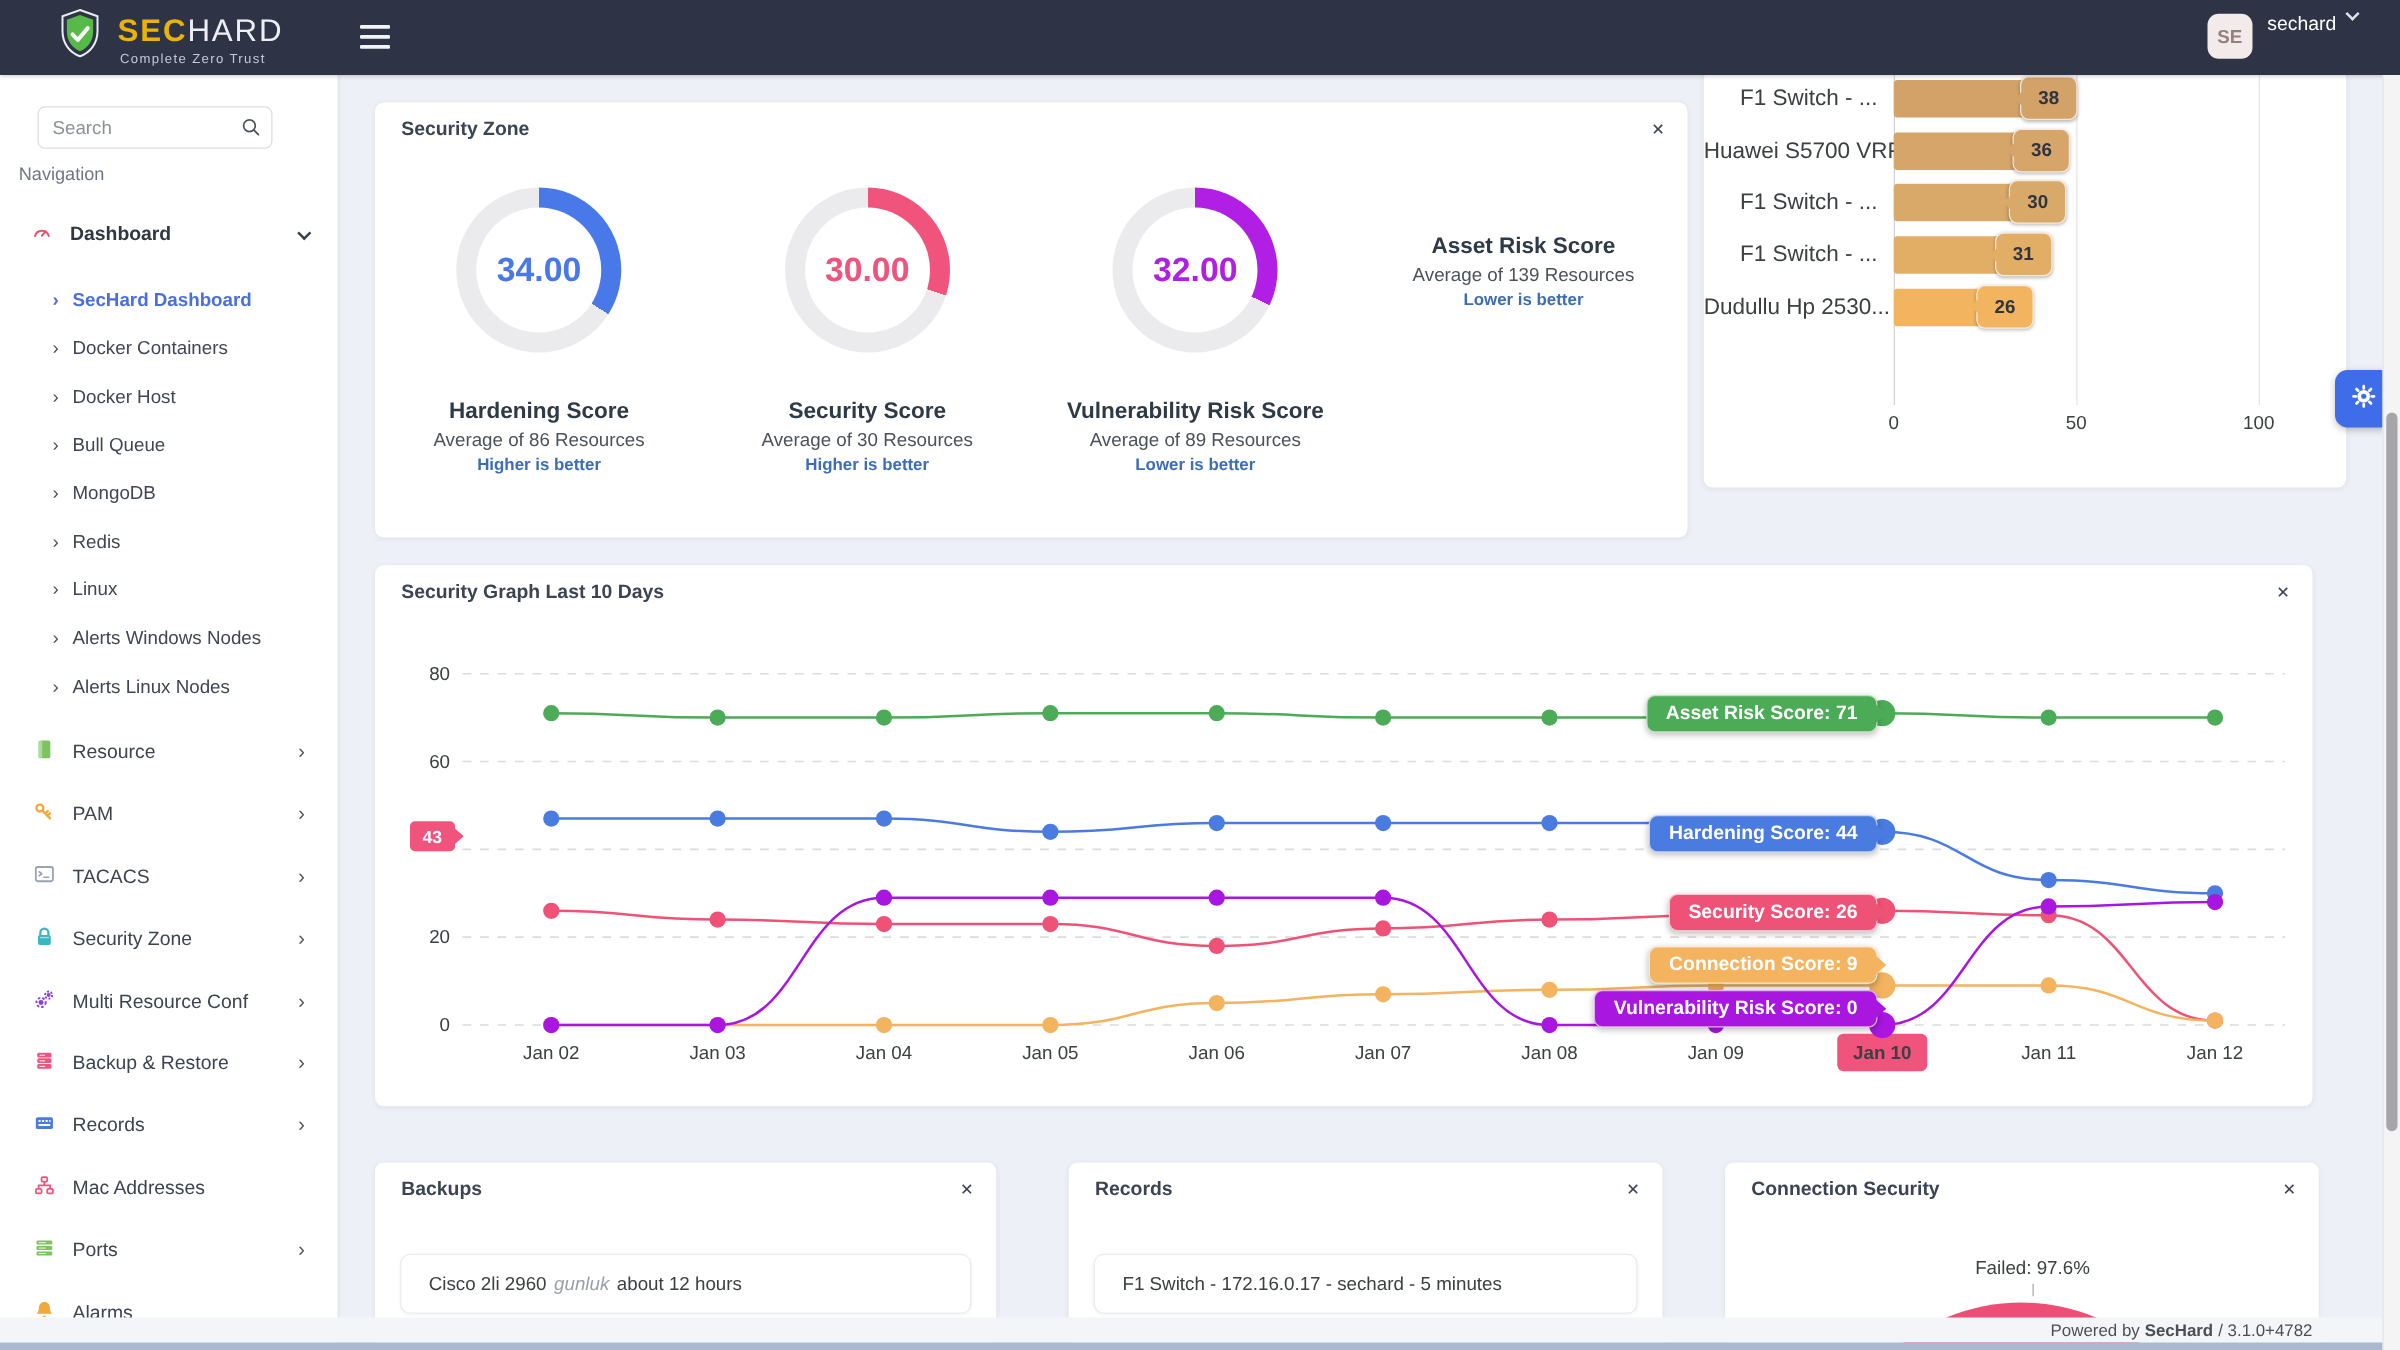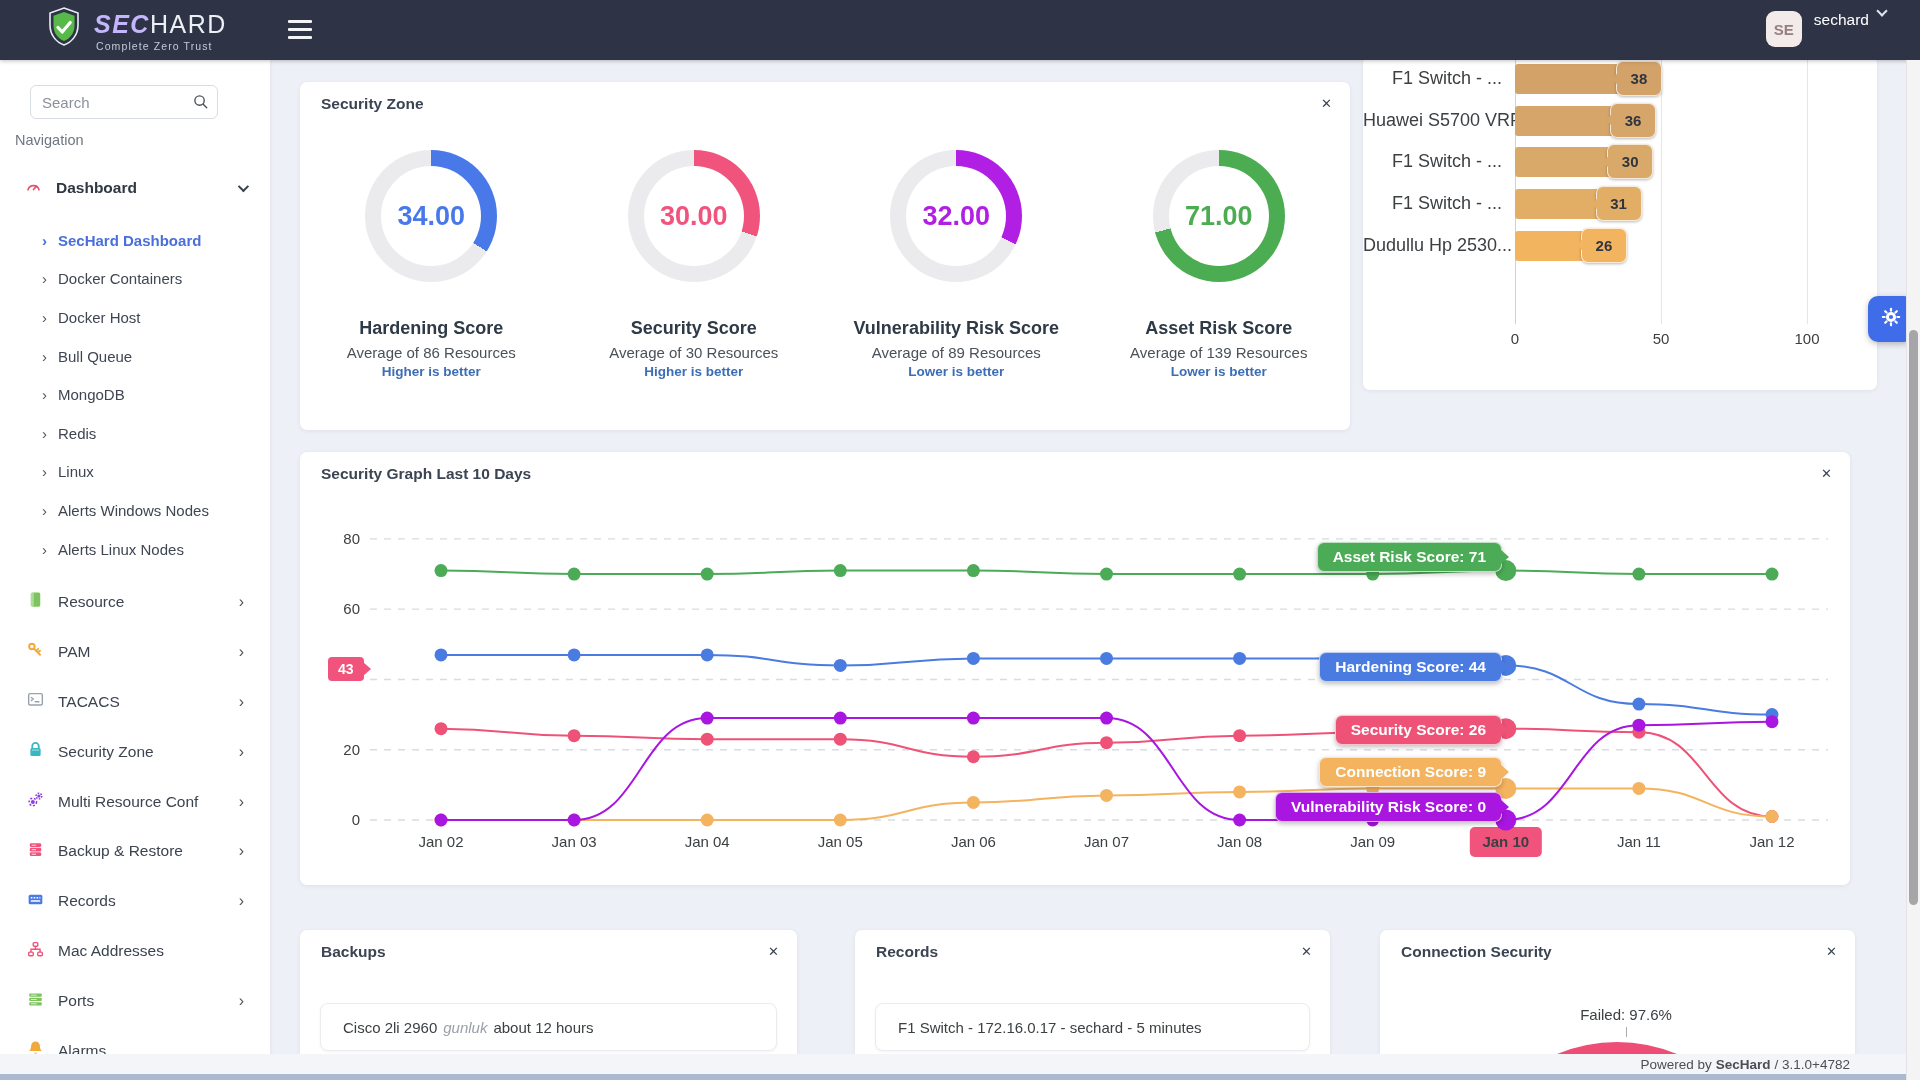--- a/index.html
+++ b/index.html
@@ -5,21 +5,21 @@
   * { margin:0; padding:0; box-sizing:border-box; }
   html,body { width:1920px; height:1080px; overflow:hidden; background:#edf0f6;
     font-family:"Liberation Sans","DejaVu Sans",sans-serif; }
 
   
   .navbar { position:absolute; left:0; top:0; width:1920px; height:60px; background:#2e3446;
     z-index:40; box-shadow:0 1px 4px rgba(0,0,0,.25); }
   .brand { position:absolute; left:44px; top:7px; display:flex; align-items:center; }
   .brand-txt { margin-left:10px; color:#fff; }
   .brand-name { font-size:25px; letter-spacing:1.5px; color:#eceff5; font-weight:400; }
-  .brand-name b { font-weight:bold; color:#c4b5fd;font-style:italic; }
+  .brand-name b { font-weight:bold; color:#eab308; }
   .tagline { font-size:10.5px; color:#c3cad8; letter-spacing:1.1px; margin-top:1px; margin-left:2px; }
   .hamburger { position:absolute; left:288px; top:20px; width:24px; height:19px; cursor:pointer;
     display:flex; flex-direction:column; justify-content:space-between; }
   .hamburger span { display:block; height:3.2px; background:#f2f4f8; border-radius:1px; }
   .user-chip { position:absolute; right:34px; top:11px; display:flex; align-items:flex-start; cursor:pointer; }
   .avatar { width:36px; height:36px; border-radius:9px; background:#f3eaea; color:#94807f;
     font-size:15px; font-weight:bold; display:flex; align-items:center; justify-content:center; }
   .user-name { color:#fff; font-size:15.5px; margin:0 9px 0 12px; }
   .chev-down { width:8px; height:8px; border-right:2px solid #dfe3ea; border-bottom:2px solid #dfe3ea;
     transform:rotate(45deg); margin-top:-4px; }
@@ -353,23 +353,20 @@
       </div>
       <div class="gauge">
         <div class="donut" style="--c:#b01fe3;--p:32">
           <span class="dval">32.00</span>
         </div>
         <div class="g-title">Vulnerability Risk Score</div>
         <div class="g-sub">Average of 89 Resources</div>
         <div class="g-note">Lower is better</div>
       </div>
       <div class="gauge">
-        <div class="donut" style="--c:#4cac51;--p:71">
-          <span class="dval">71.00</span>
-        </div>
         <div class="g-title">Asset Risk Score</div>
         <div class="g-sub">Average of 139 Resources</div>
         <div class="g-note">Lower is better</div>
       </div>
     </div>
 </div>
 
 <div class="card" id="bar-card">
     <div class="bx-tick" style="left: 152px;">0</div>
     <div class="bgrid" style="left: 298px;"></div>
@@ -495,21 +492,21 @@
         <circle cx="939.5999999999999" cy="368" r="6.5" fill="#a816e0"></circle>
         <circle cx="1072.6999999999998" cy="368" r="6.5" fill="#a816e0"></circle>
         <circle cx="1205.8" cy="368" r="10.5" fill="#a816e0"></circle>
         <circle cx="1338.8999999999999" cy="273.149" r="6.5" fill="#a816e0"></circle>
         <circle cx="1472" cy="269.63599999999997" r="6.5" fill="#a816e0"></circle>
       </svg></div>
   <div class="card-title">Security Graph Last 10 Days</div>
   <div class="close-x">✕</div>
   <div class="ytag">43</div>
   <div>
-      <div class="tip" style="right: 348px; top: 105px; --c: #4cab57;">Asset Risk Score: 71</div>
+      <div class="tip" style="right: 348px; top: 119px; --c: #4cab57;">Asset Risk Score: 71</div>
       <div class="tip" style="right: 348px; top: 215px; --c: #4a7be0;">Hardening Score: 44</div>
       <div class="tip" style="right: 348px; top: 278px; --c: #ee5377;">Security Score: 26</div>
       <div class="tip" style="right: 348px; top: 320px; --c: #f3b35f;">Connection Score: 9</div>
       <div class="tip" style="right: 348px; top: 355px; --c: #a816e0;">Vulnerability Risk Score: 0</div>
     </div>
 </div>
 
 <div class="card" id="backups-card">
   <div class="card-title">Backups</div>
   <div class="close-x">✕</div>

